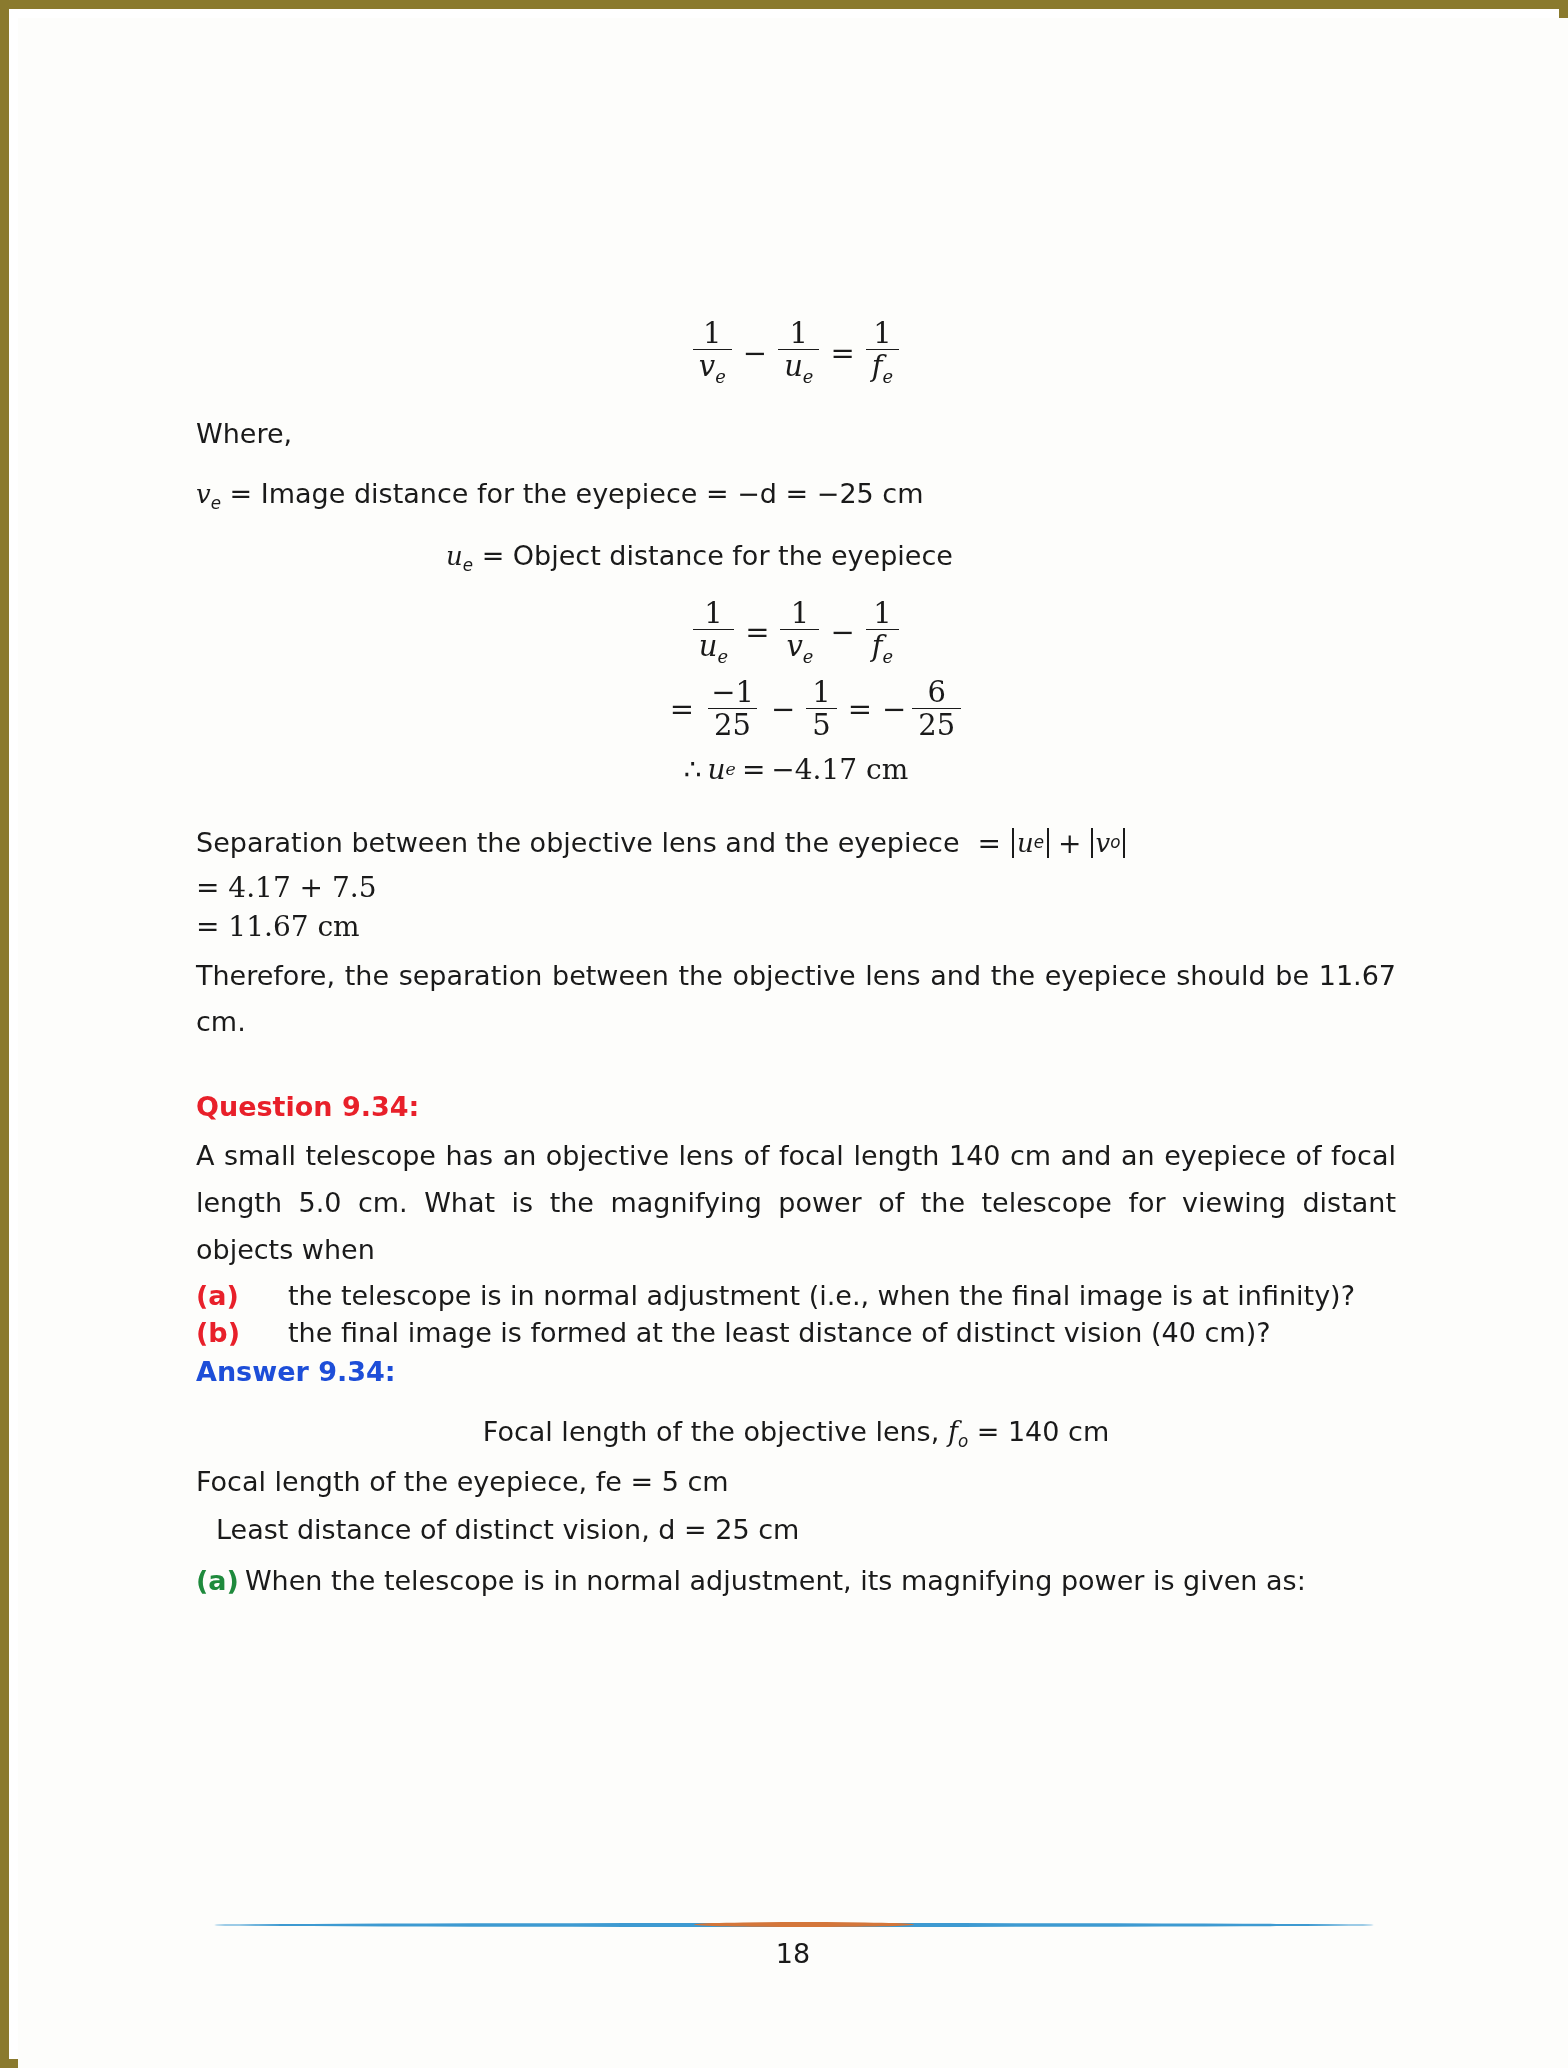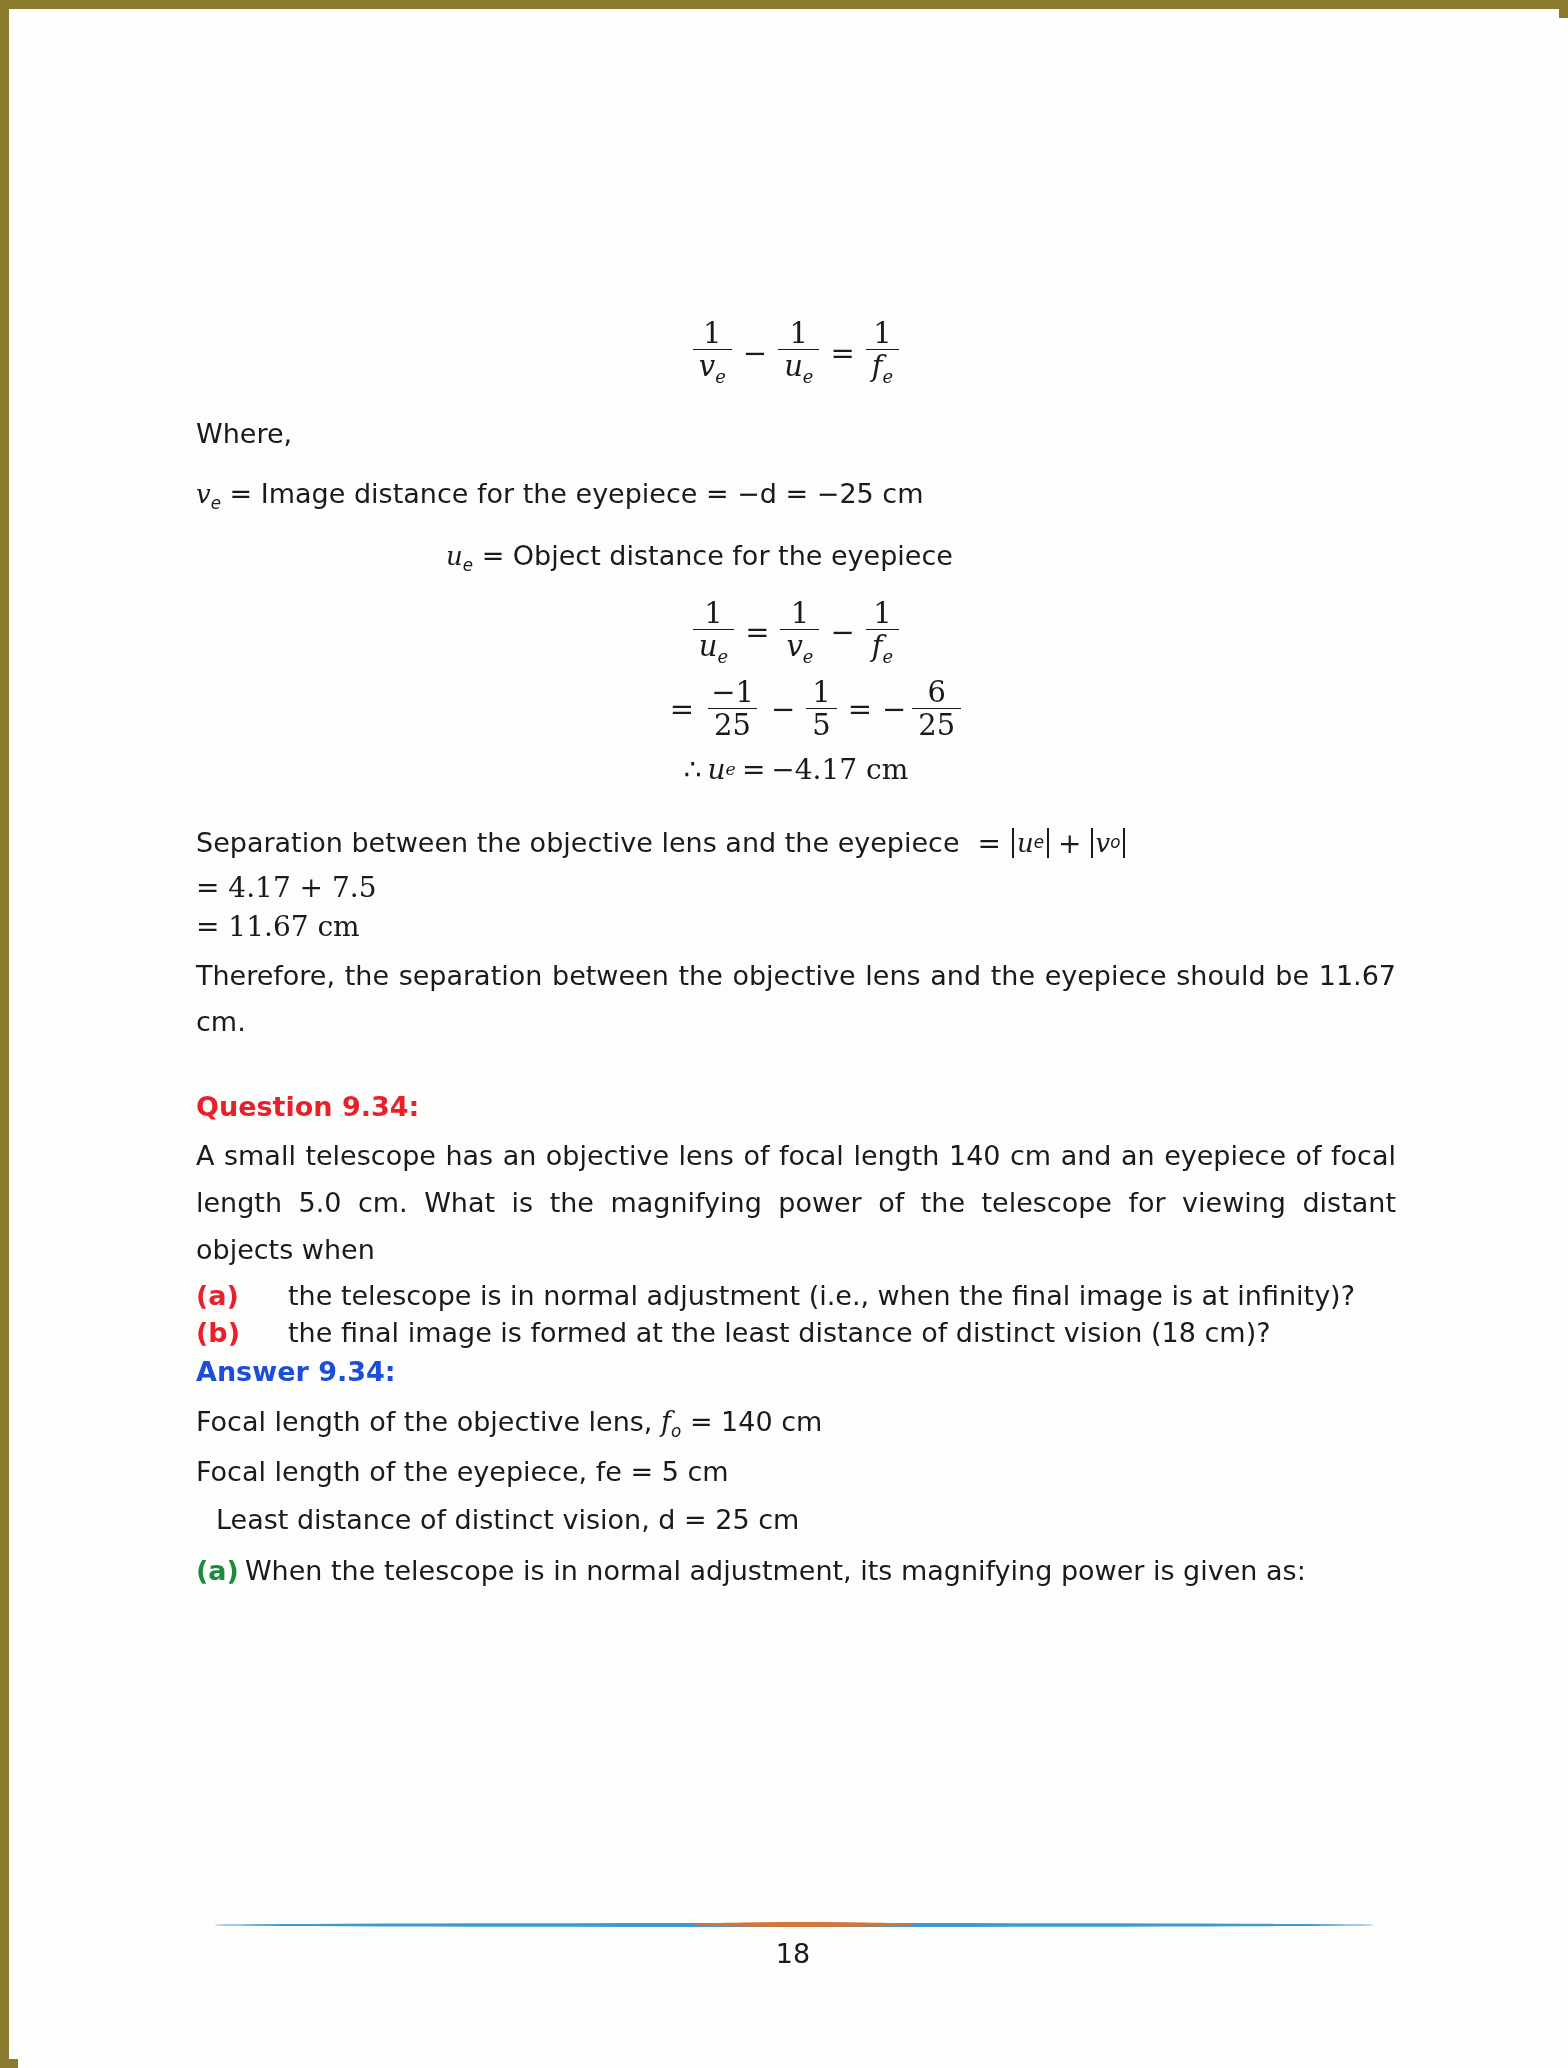--- a/index.html
+++ b/index.html
@@ -279,26 +279,26 @@
 
       <div class="q-head">Question 9.34:</div>
       <div class="para para-just" style="line-height:1.75;">A small telescope has an objective lens of focal length 140 cm and an eyepiece of focal length 5.0 cm. What is the magnifying power of the telescope for viewing distant objects when</div>
 
       <div class="opt-row" style="margin-top:6px;">
         <span class="opt-label">(a)</span>
         <span>the telescope is in normal adjustment (i.e., when the final image is at infinity)?</span>
       </div>
       <div class="opt-row">
         <span class="opt-label">(b)</span>
-        <span>the final image is formed at the least distance of distinct vision (18 cm)?</span>
+        <span>the final image is formed at the least distance of distinct vision (40 cm)?</span>
       </div>
 
       <div class="a-head">Answer 9.34:</div>
 
-      <div class="para" style="margin-top:14px;">
+      <div class="para" style="margin-top:24px;text-align:center;">
         <span>Focal length of the objective lens,</span>
         <span class="ital" style="font-size:27px;">f</span><span class="sub">o</span>
         <span>= 140 cm</span>
       </div>
       <div class="para" style="margin-top:6px;">Focal length of the eyepiece, fe =  5 cm</div>
       <div class="para" style="margin-top:6px;margin-left:20px;">Least distance of distinct vision, d =  25 cm</div>
 
       <div class="opt-row" style="margin-top:14px;">
         <span class="opt-label-green">(a)</span>
         <span>When the telescope is in normal adjustment, its magnifying power is given as:</span>

